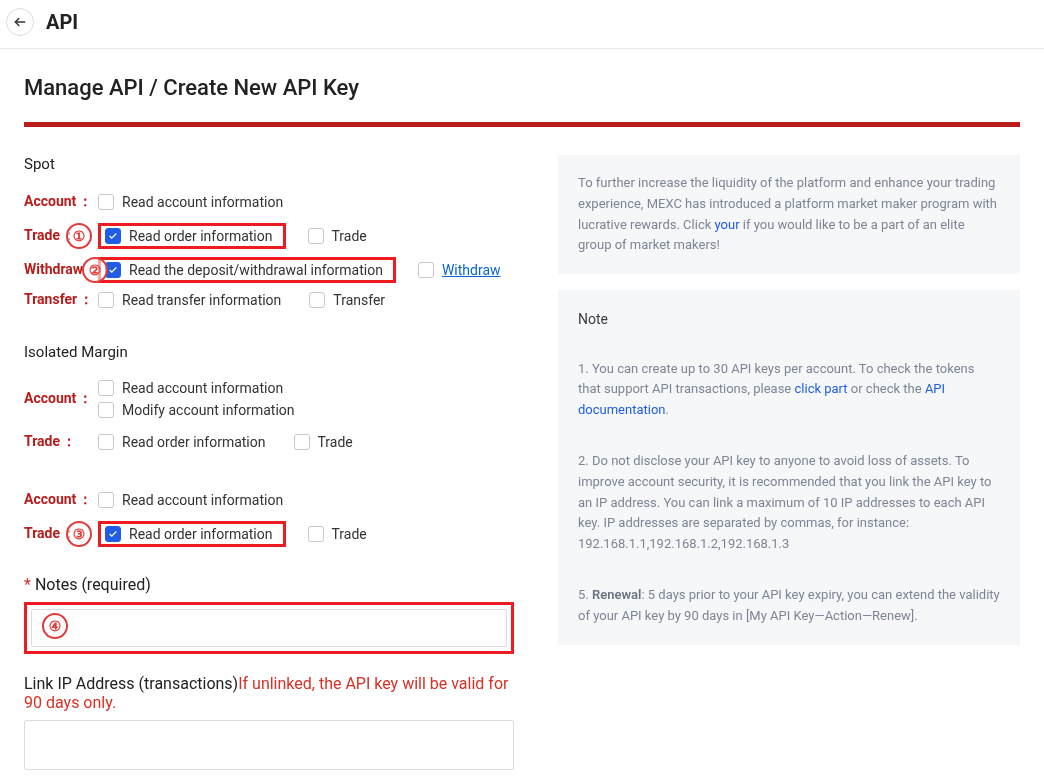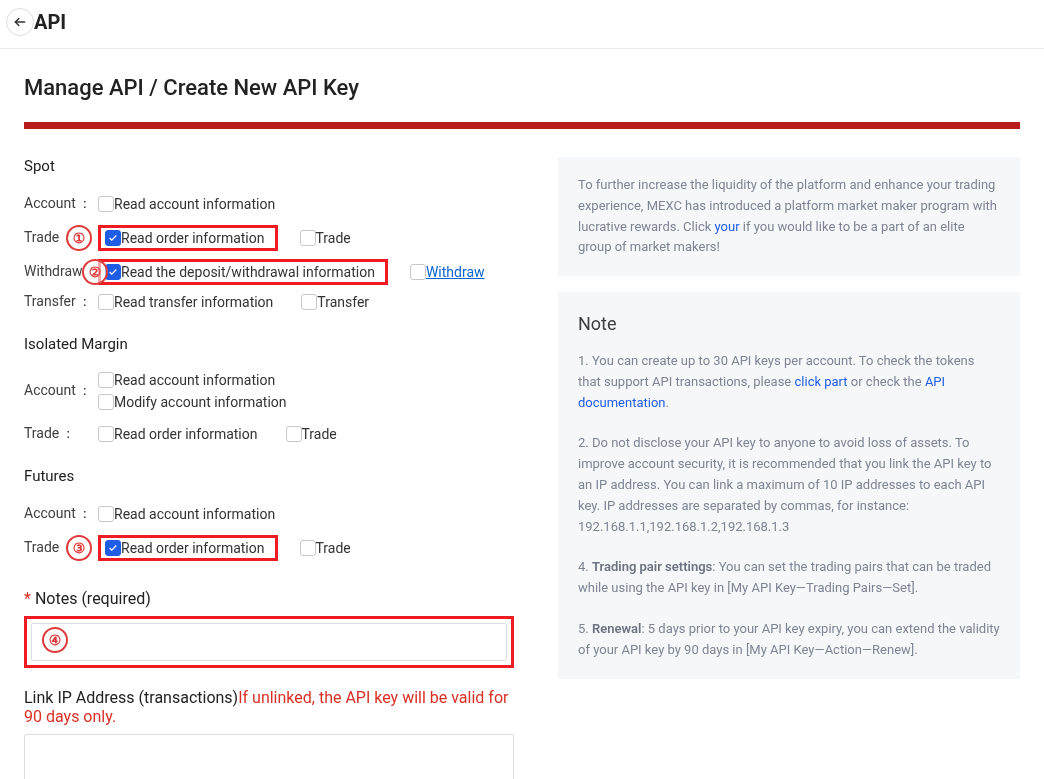--- a/index.html
+++ b/index.html
@@ -6,20 +6,21 @@
   body {
     font-family: -apple-system, BlinkMacSystemFont, "Segoe UI", Roboto, Arial, sans-serif;
     background: #fff;
     color: #222;
     font-size: 14px;
     width: 1044px;
   }
   .topbar {
     display: flex;
     align-items: center;
+    gap: 12px;
     padding: 8px 8px 12px 6px;
     border-bottom: 1px solid #eaeaea;
   }
   .back-btn {
     width: 28px; height: 28px;
     border: 1px solid #ddd;
     border-radius: 50%;
     display: flex;
     align-items: center;
     justify-content: center;
@@ -31,21 +32,21 @@
     font-weight: 700;
   }
   .content {
     padding: 26px 24px 40px 24px;
   }
   .breadcrumb {
     font-size: 22px;
     font-weight: 500;
     color: #222;
     padding-bottom: 22px;
-    border-bottom: 7px solid #b91c1c;
+    border-bottom: 5px solid #b91c1c;
     margin-bottom: 28px;
   }
   .columns {
     display: flex;
     gap: 44px;
   }
   .left {
     flex: 0 0 490px;
     max-width: 490px;
   }
@@ -53,44 +54,45 @@
     flex: 1;
     display: flex;
     flex-direction: column;
     gap: 16px;
   }
   .section-title {
     font-size: 15px;
     color: #222;
     margin-bottom: 14px;
   }
-  .section + .section { margin-top: 18px; }
+  .section + .section { margin-top: 28px; }
   .row {
     display: flex;
     align-items: center;
     min-height: 30px;
     font-size: 14px;
     color: #333;
     position: relative;
   }
   .row-label {
     width: 74px;
-    color: #404040;
+    color: #b91c1c;
     white-space: nowrap;
+    font-weight: bold;
   }
   .row-label .colon { padding-left: 2px; }
   .chk-group {
     display: flex;
     align-items: center;
     gap: 0;
   }
   .chk {
     display: flex;
     align-items: center;
-    gap: 0;
+    gap: 8px;
     margin-right: 28px;
     cursor: pointer;
     white-space: nowrap;
   }
   .chk .box {
     width: 16px; height: 16px;
     border: 1px solid #c8c8c8;
     border-radius: 3px;
     display: inline-flex;
     align-items: center;
@@ -155,22 +157,22 @@
   }
   .ip-block { margin-top: 20px; }
   .rpanel {
     background: #f6f7f9;
     padding: 18px 20px;
     color: #7d8594;
     font-size: 13px;
     line-height: 1.6;
   }
   .rpanel .link2 { color: #1f5de6; cursor: pointer; text-decoration: none; }
-  .rpanel-title { color: #3d3d3d; font-size: 18px; margin-bottom: 12px; }
-  .note-item + .note-item { margin-top: 20px; }
+  .rpanel-title { color: #3d3d3d; font-size: 14px; margin-bottom: 28px; }
+  .note-item + .note-item { margin-top: 30px; }
   .bold { color: #6b7280; font-weight: 600; }
   .multi-chk {
     display: flex;
     flex-direction: column;
     gap: 6px;
   }
   svg.arrow-left { stroke: #333; }
 </style>
 </head>
 <body>
@@ -321,21 +323,20 @@
                     <polyline points="20 6 9 17 4 12"></polyline>
                   </svg>
                 </span>
               <span>Trade</span>
             </div>
           </div>
         </div>
       </div>
 
       <div class="section">
-        <div class="section-title">Futures</div>
         <div class="row">
           <div class="row-label"><span>Account</span><span class="colon">：</span></div>
           <div class="chk-group">
             <div class="chk">
               <span class="box">
                   <svg width="10" height="10" viewBox="0 0 24 24" fill="none" stroke="none" stroke-width="3">
                     <polyline points="20 6 9 17 4 12"></polyline>
                   </svg>
                 </span>
               <span>Read account information</span>
@@ -398,22 +399,19 @@
         <span>To further increase the liquidity of the platform and enhance your trading experience, MEXC has introduced a platform market maker program with lucrative rewards. Click </span><span class="link2">your</span><span> if you would like to be a part of an elite group of market makers!</span>
       </div>
 
       <div class="rpanel">
         <div class="rpanel-title">Note</div>
         <div class="note-item">
           <span>1. You can create up to 30 API keys per account. To check the tokens that support API transactions, please </span><span class="link2">click part</span><span> or check the </span><span class="link2">API documentation</span><span>.</span>
         </div>
         <div class="note-item">2. Do not disclose your API key to anyone to avoid loss of assets. To improve account security, it is recommended that you link the API key to an IP address. You can link a maximum of 10 IP addresses to each API key. IP addresses are separated by commas, for instance: 192.168.1.1,192.168.1.2,192.168.1.3</div>
         <div class="note-item">
-          <span>4. </span><span class="bold">Trading pair settings</span><span>: You can set the trading pairs that can be traded while using the API key in [My API Key—Trading Pairs—Set].</span>
-        </div>
-        <div class="note-item">
           <span>5. </span><span class="bold">Renewal</span><span>: 5 days prior to your API key expiry, you can extend the validity of your API key by 90 days in [My API Key—Action—Renew].</span>
         </div>
       </div>
     </div>
 
   </div>
 </div>
 
 </body></html>

